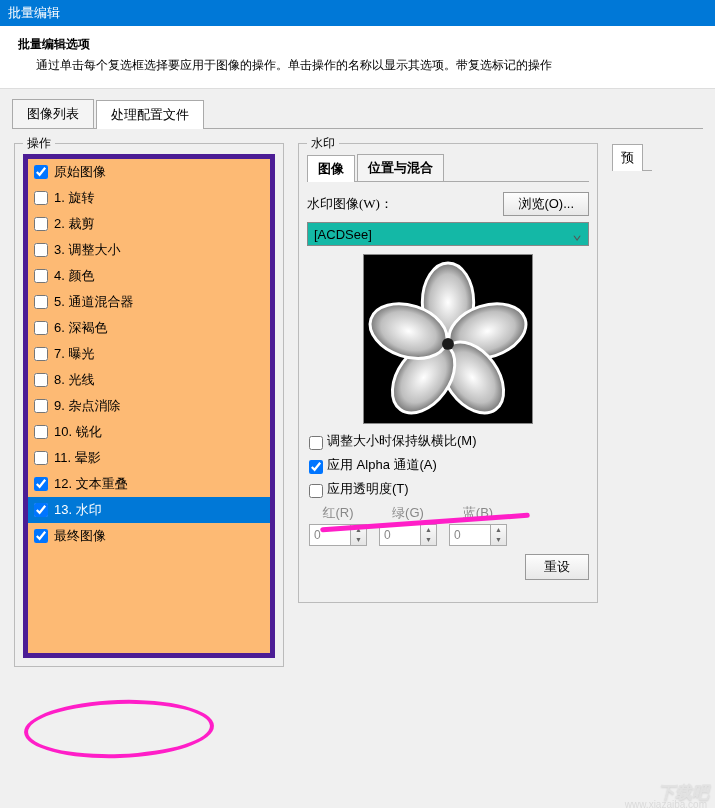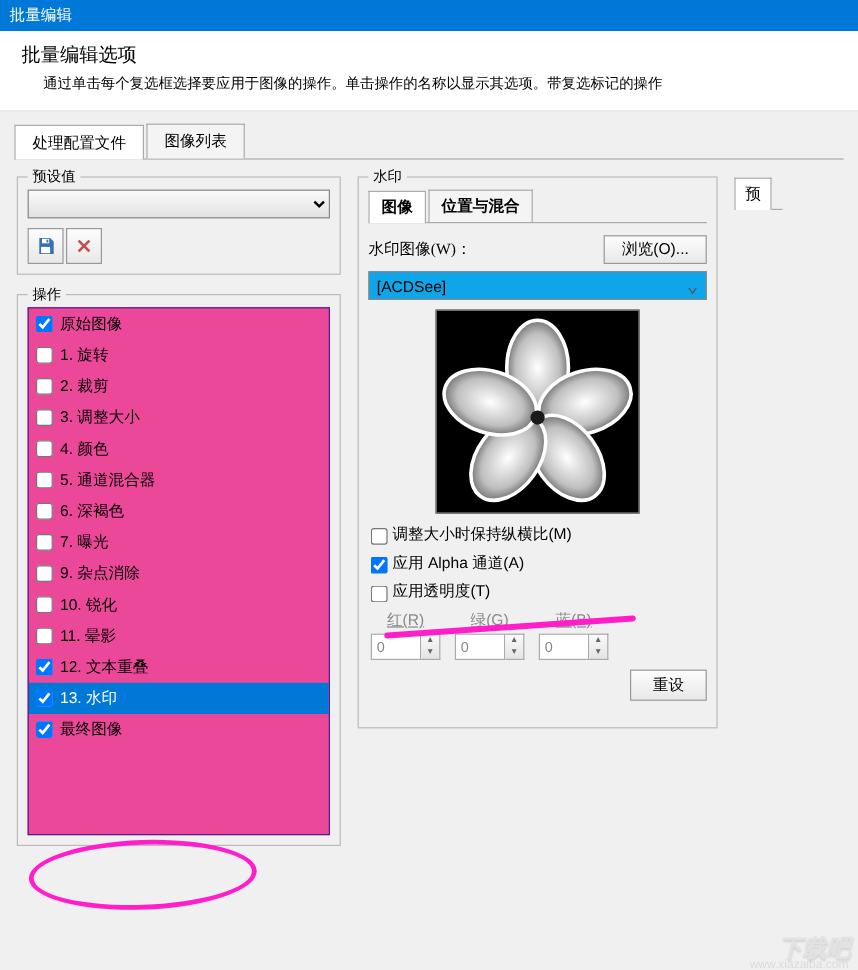--- a/index.html
+++ b/index.html
@@ -1,21 +1,21 @@
 <!DOCTYPE html>
 <html><head>
 <meta charset="utf-8">
 <style>
 * { box-sizing: border-box; margin: 0; padding: 0; font-family: "Microsoft YaHei", "SimSun", sans-serif; font-size: 13px; }
 body { background: #f0f0f0; width: 715px; height: 808px; overflow: hidden; }
 
 .titlebar { background: #0078d7; color: #fff; padding: 4px 8px; font-size: 13px; }
 
 .header { background: #fff; padding: 10px 18px 14px; border-bottom: 1px solid #ddd; }
-.header-title { font-weight: normal; font-size: 16px; margin-bottom: 4px; }
+.header-title { font-weight: bold; font-size: 12px; margin-bottom: 4px; }
 .header-desc { font-size: 12px; padding-left: 18px; }
 
 .tab-strip { background: #f0f0f0; padding: 10px 12px 0; }
 .tab-row { display: flex; border-bottom: 1px solid #aaa; }
 .tab { padding: 5px 14px; border: 1px solid #aaa; border-bottom: none; background: #f4f4f4; margin-right: 2px; position: relative; cursor: pointer; }
 .tab.active { background: #fff; top: 1px; }
 
 .panel-area { display: flex; gap: 14px; padding: 14px; }
 
 .col-left { width: 270px; display: flex; flex-direction: column; gap: 16px; }
@@ -24,102 +24,83 @@
 
 .group { border: 1px solid #bbb; padding: 10px 8px 8px; position: relative; }
 .group-title { position: absolute; top: -9px; left: 8px; background: #f0f0f0; padding: 0 4px; font-size: 12px; }
 
 .preset-select { width: 100%; height: 24px; border: 1px solid #888; background: #e6e6e6; background-image: linear-gradient(#fafafa,#e2e2e2); }
 .preset-btns { margin-top: 8px; display: flex; gap: 2px; }
 .icon-btn { width: 30px; height: 30px; border: 1px solid #999; background: linear-gradient(#fdfdfd,#e8e8e8); display: flex; align-items: center; justify-content: center; cursor: pointer; }
 
 .save-icon svg, .delete-icon svg { width: 18px; height: 18px; }
 
-.ops-list { border: 1px solid #4c1d95; background: #ec4899; height: 440px; overflow: auto; }
+.ops-list { border: 5px solid #4c1d95; background: #fdba74; height: 504px; overflow: auto; }
 .ops-item { display: flex; align-items: center; padding: 4px 6px; gap: 6px; cursor: pointer; }
 .ops-item.selected { background: #0078d7; color: #fff; }
 .ops-item input[type=checkbox] { width: 14px; height: 14px; }
 .ops-item .lbl { font-size: 13px; }
 
 .wm-group { height: 460px; }
 
 .inner-tabs { display: flex; border-bottom: 1px solid #aaa; margin-bottom: 10px; font-weight: bold; }
 .itab { padding: 4px 10px; border: 1px solid #aaa; border-bottom: none; background: #f4f4f4; margin-right: 2px; cursor: pointer; position: relative; }
 .itab.active { background: #fff; top: 1px; }
 
 .wm-row { display: flex; align-items: center; justify-content: space-between; margin-bottom: 6px; font-size: 12px; }
 .browse-btn { padding: 2px 14px; border: 1px solid #999; background: linear-gradient(#fdfdfd,#e8e8e8); cursor: pointer; font-family: "SimSun", monospace; }
 
-.wm-select { width: 100%; height: 24px; border: 1px solid #888; background: #0ea5e9; padding: 0 6px; font-family: "Courier New", monospace; display:flex; align-items:center; justify-content:space-between; }
+.wm-select { width: 100%; height: 24px; border: 1px solid #888; background: #14b8a6; padding: 0 6px; font-family: "Courier New", monospace; display:flex; align-items:center; justify-content:space-between; }
 .wm-select::after { content: "⌄"; font-size:16px; color:#555; }
 
 .wm-preview { width: 170px; height: 170px; background: #000; margin: 8px auto; position: relative; border: 1px solid #888; display:flex; align-items:center; justify-content:center; }
 
 .check-row { display: flex; align-items: flex-end; gap: 4px; margin: 6px 2px; font-size: 12px; }
 .check-row input { width: 14px; height: 14px; }
 
 .rgb-row { display: flex; gap: 12px; margin: 4px 2px 8px; }
 .rgb-col { display: flex; flex-direction: column; align-items: center; gap: 2px; font-size: 12px; color: #888; }
-.rgb-col .lbl { text-decoration: underline; }
+.rgb-col .lbl { }
 .spinner { display: flex; }
 .spinner input { width: 42px; height: 22px; border: 1px solid #aaa; padding: 0 4px; font-size: 12px; color:#888; }
 .spinner .updn { width: 16px; height: 22px; border: 1px solid #aaa; border-left: none; background: linear-gradient(#fafafa,#e4e4e4); display:flex; flex-direction:column; }
 .spinner .updn span { flex:1; font-size:7px; text-align:center; line-height:10px; color:#666; }
 
 .reset-row { display: flex; justify-content: flex-end; }
 .reset-btn { padding: 3px 18px; border: 1px solid #999; background: linear-gradient(#fdfdfd,#e8e8e8); cursor: pointer; }
 
 
 .anno { position: absolute; border: 4px solid #ff1ec8; border-radius: 50%; pointer-events: none; }
 .anno-stroke { position:absolute; height:5px; background:#ff1ec8; border-radius:3px; pointer-events:none; }
 
-.watermark-brand { position:absolute; right:6px; bottom:4px; font-size:20px; color:#ddd; font-style:italic; font-weight:bold; opacity:.7; text-shadow: 0 1px 2px rgba(0,0,0,.2);}
+.watermark-brand { position:absolute; right:6px; bottom:4px; font-size:17px; color:#ddd; font-style:italic; font-weight:bold; opacity:.7; text-shadow: 0 1px 2px rgba(0,0,0,.2);}
 .watermark-url { position:absolute; right:8px; bottom:-2px; font-size:10px; color:#ccc; opacity:.6;}
 </style>
 </head>
 <body>
 
 <div class="titlebar">
   <span>批量编辑</span>
 </div>
 
 <div class="header">
   <div class="header-title">批量编辑选项</div>
   <div class="header-desc">通过单击每个复选框选择要应用于图像的操作。单击操作的名称以显示其选项。带复选标记的操作</div>
 </div>
 
 <div class="tab-strip">
   <div class="tab-row">
+    <div class="tab"><span>图像列表</span></div>
     <div class="tab active"><span>处理配置文件</span></div>
-    <div class="tab"><span>图像列表</span></div>
   </div>
 </div>
 
 <div class="panel-area">
 
   <div class="col-left">
-    <div class="group">
-      <div class="group-title">预设值</div>
-      <select class="preset-select"></select>
-      <div class="preset-btns">
-        <div class="icon-btn save-icon">
-          <svg viewBox="0 0 24 24">
-              <path fill="#3a6fb7" d="M5 3h12l4 4v14H5z"></path>
-              <rect x="8" y="4" width="8" height="5" fill="#fff"></rect>
-              <rect x="7" y="13" width="10" height="7" fill="#fff"></rect>
-              <rect x="13" y="5" width="2" height="3" fill="#3a6fb7"></rect>
-            </svg>
-        </div>
-        <div class="icon-btn delete-icon">
-          <svg viewBox="0 0 24 24">
-              <path stroke="#c0504d" stroke-width="3" fill="none" d="M6 6l12 12M18 6L6 18"></path>
-            </svg>
-        </div>
-      </div>
-    </div>
 
     <div class="group" style="flex:1;">
       <div class="group-title">操作</div>
       <div class="ops-list" id="ops-list">
           <div class="ops-item">
             <input type="checkbox" checked="" style="">
             <span class="lbl">原始图像</span>
           </div>
           <div class="ops-item">
             <input type="checkbox" style="">
@@ -141,20 +122,24 @@
             <input type="checkbox" style="">
             <span class="lbl">5. 通道混合器</span>
           </div>
           <div class="ops-item">
             <input type="checkbox" style="">
             <span class="lbl">6. 深褐色</span>
           </div>
           <div class="ops-item">
             <input type="checkbox" style="">
             <span class="lbl">7. 曝光</span>
+          </div>
+          <div class="ops-item">
+            <input type="checkbox" style="">
+            <span class="lbl">8. 光线</span>
           </div>
           <div class="ops-item">
             <input type="checkbox" style="">
             <span class="lbl">9. 杂点消除</span>
           </div>
           <div class="ops-item">
             <input type="checkbox" style="">
             <span class="lbl">10. 锐化</span>
           </div>
           <div class="ops-item">

